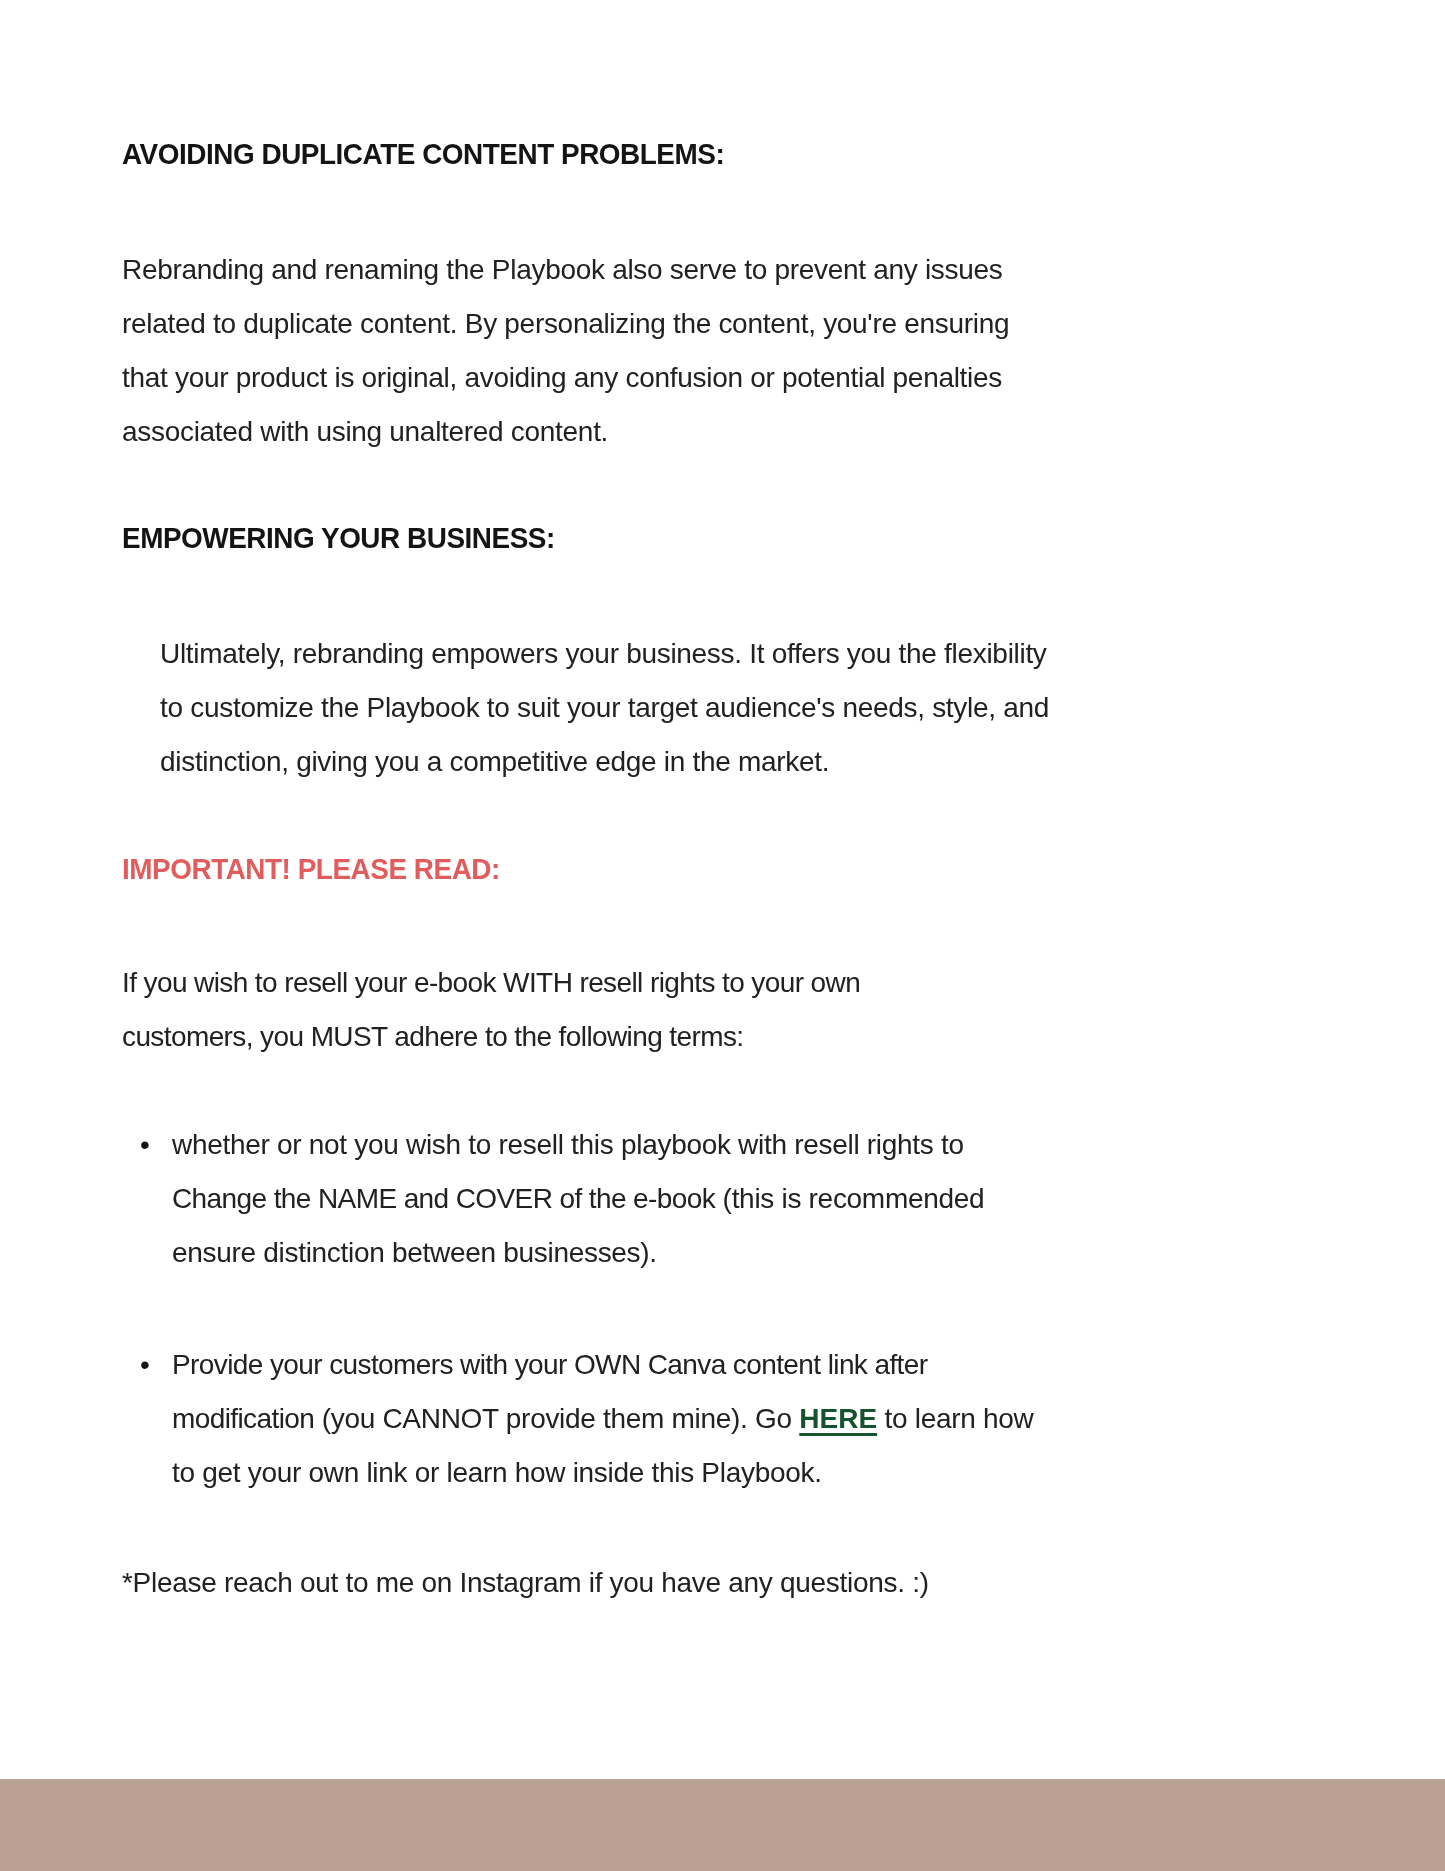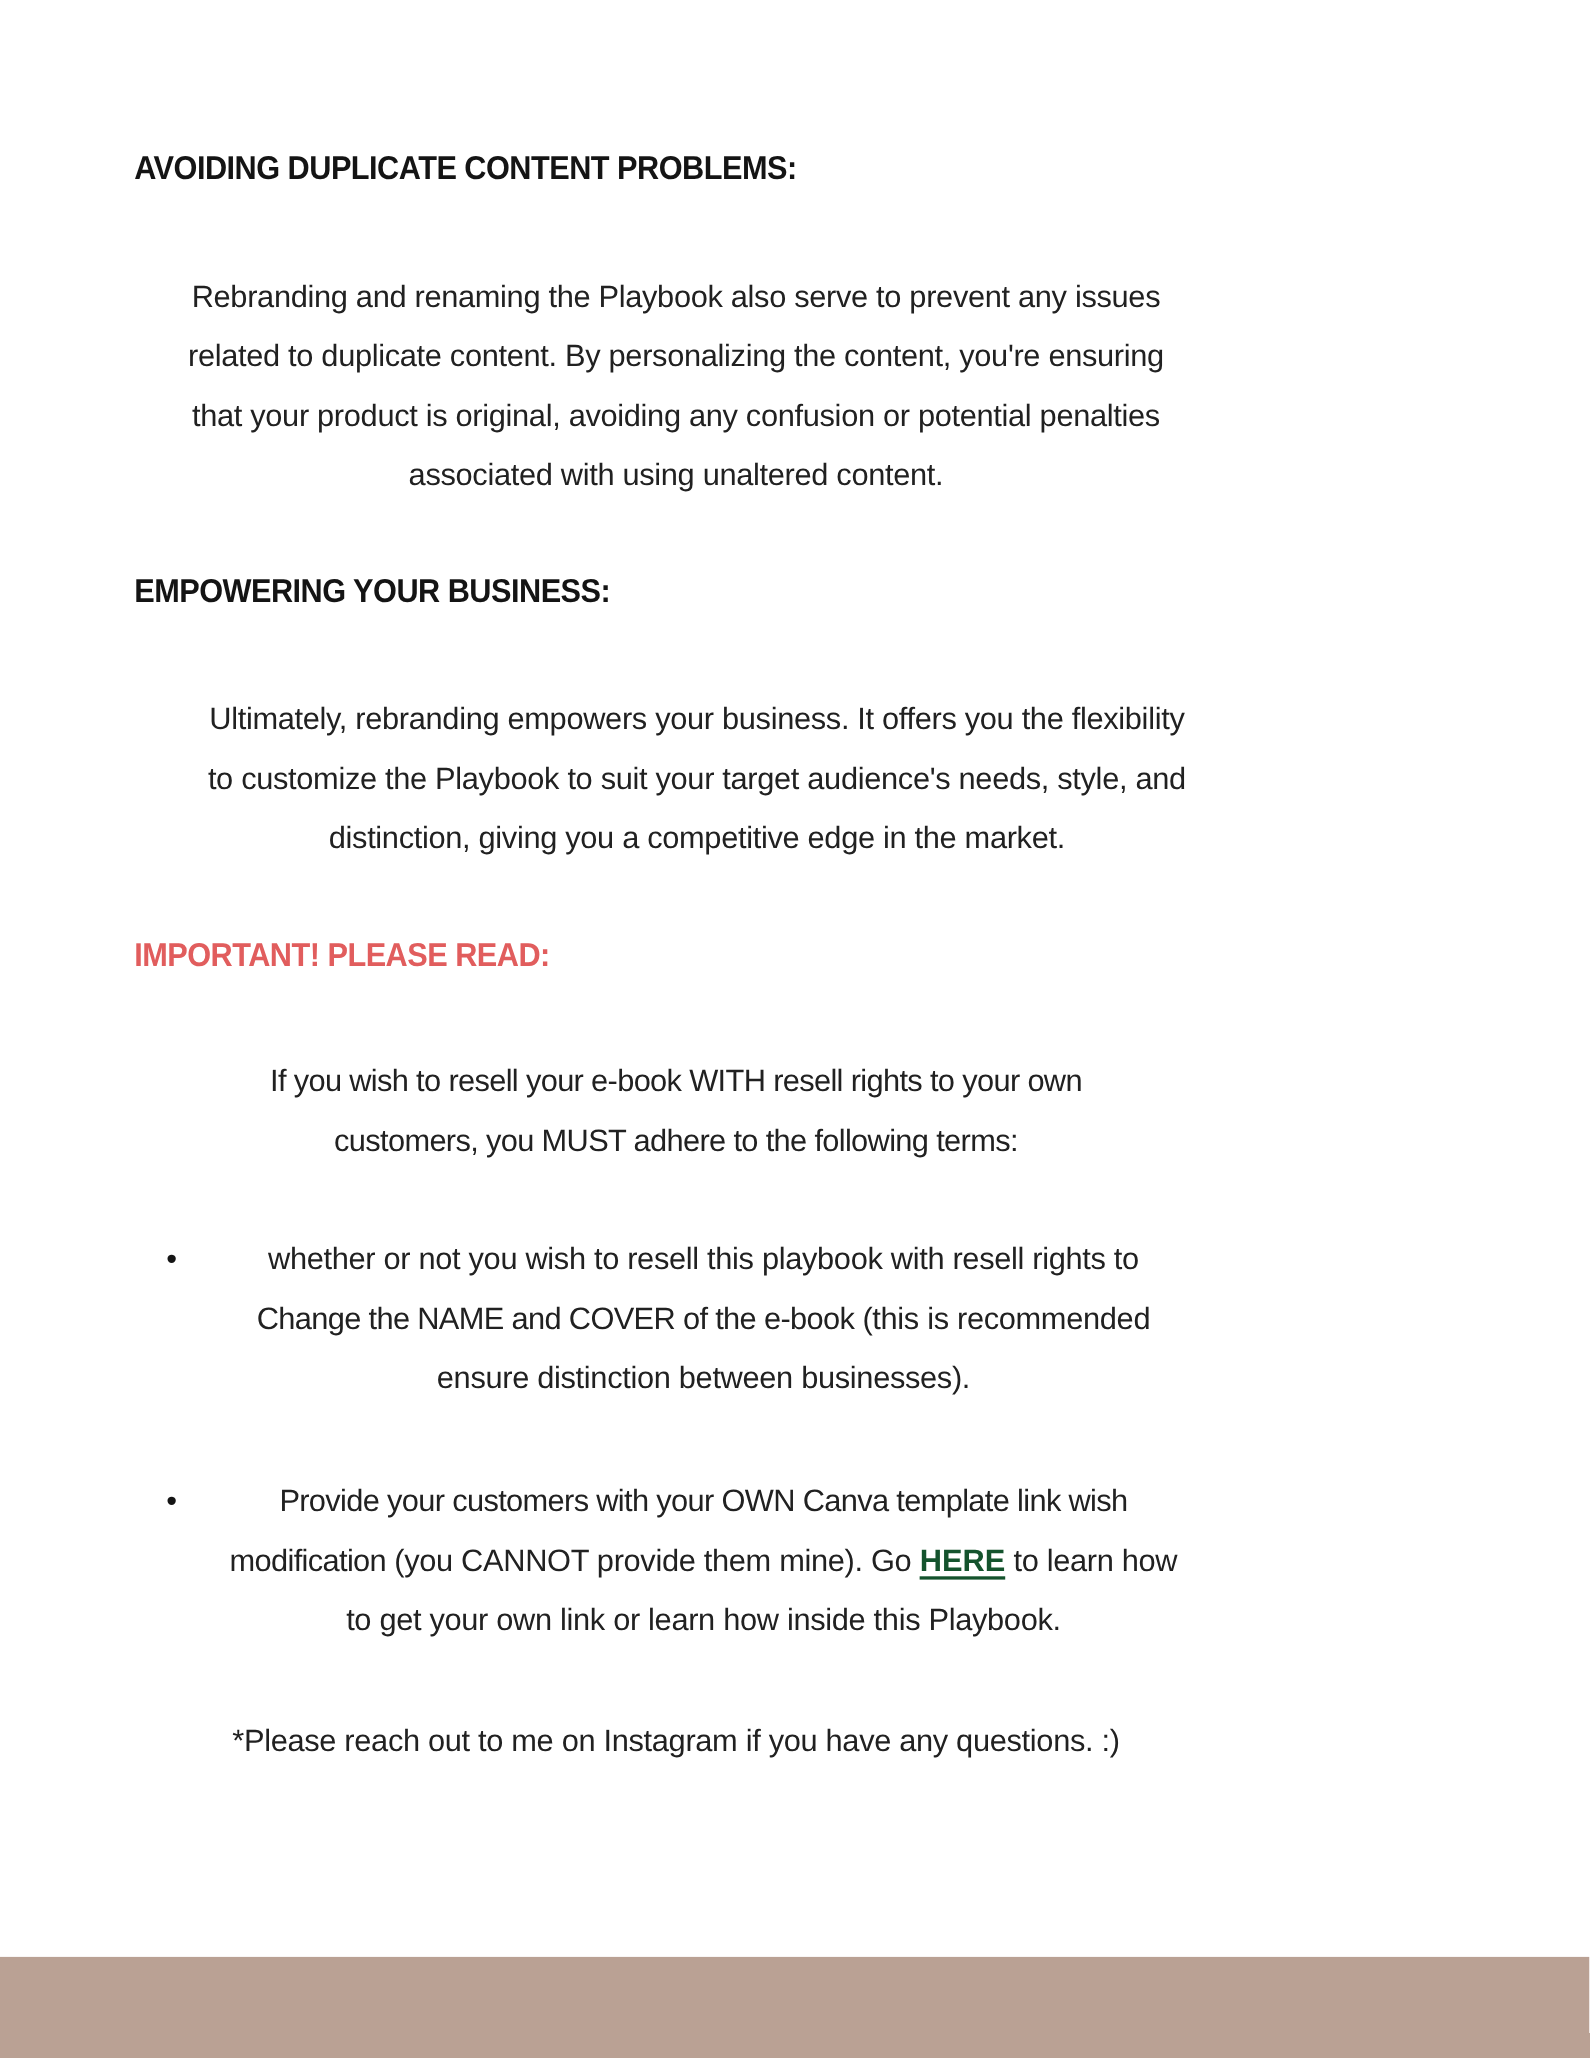--- a/index.html
+++ b/index.html
@@ -33,21 +33,20 @@
     transform: scaleX(0.93);
     transform-origin: left center;
     white-space: nowrap;
   }
   .heading.red { color: #e15d5d; }
   .para {
     font-size: 28px;
     line-height: 54px;
     color: #212121;
     letter-spacing: -0.3px;
-    text-align: center;
   }
   .para.bold-para .line,
   .b {
     font-weight: normal;
     letter-spacing: -0.6px;
   }
   .mb-h { margin-bottom: 62px; }
   .mb-p1 { margin-bottom: 52px; }
   .mb-h2 { margin-bottom: 62px; }
   .mb-p2 { margin-bottom: 53px; margin-left: 38px; }
@@ -119,21 +118,21 @@
       <div class="bullet-body">
         <div class="line">whether or not you wish to resell this playbook with resell rights to</div>
         <div class="line"><span class="b">Change the NAME and COVER of the e-book</span><span> (this is recommended</span></div>
         <div class="line">ensure distinction between businesses).</div>
       </div>
     </div>
 
     <div class="bullet para mb-b2">
       <div class="bullet-marker">•</div>
       <div class="bullet-body">
-        <div class="line"><span class="b">Provide your customers with your OWN Canva template link wish</span></div>
+        <div class="line"><span class="b">Provide your customers with your OWN Canva content link after</span></div>
         <div class="line"><span class="b">modification</span><span> (you CANNOT provide them mine). Go </span><span class="link">HERE</span><span> to learn how</span></div>
         <div class="line">to get your own link or learn how inside this Playbook.</div>
       </div>
     </div>
 
     <div class="para">
       <div class="line">*Please reach out to me on Instagram if you have any questions. :)</div>
     </div>
 
   </div>

